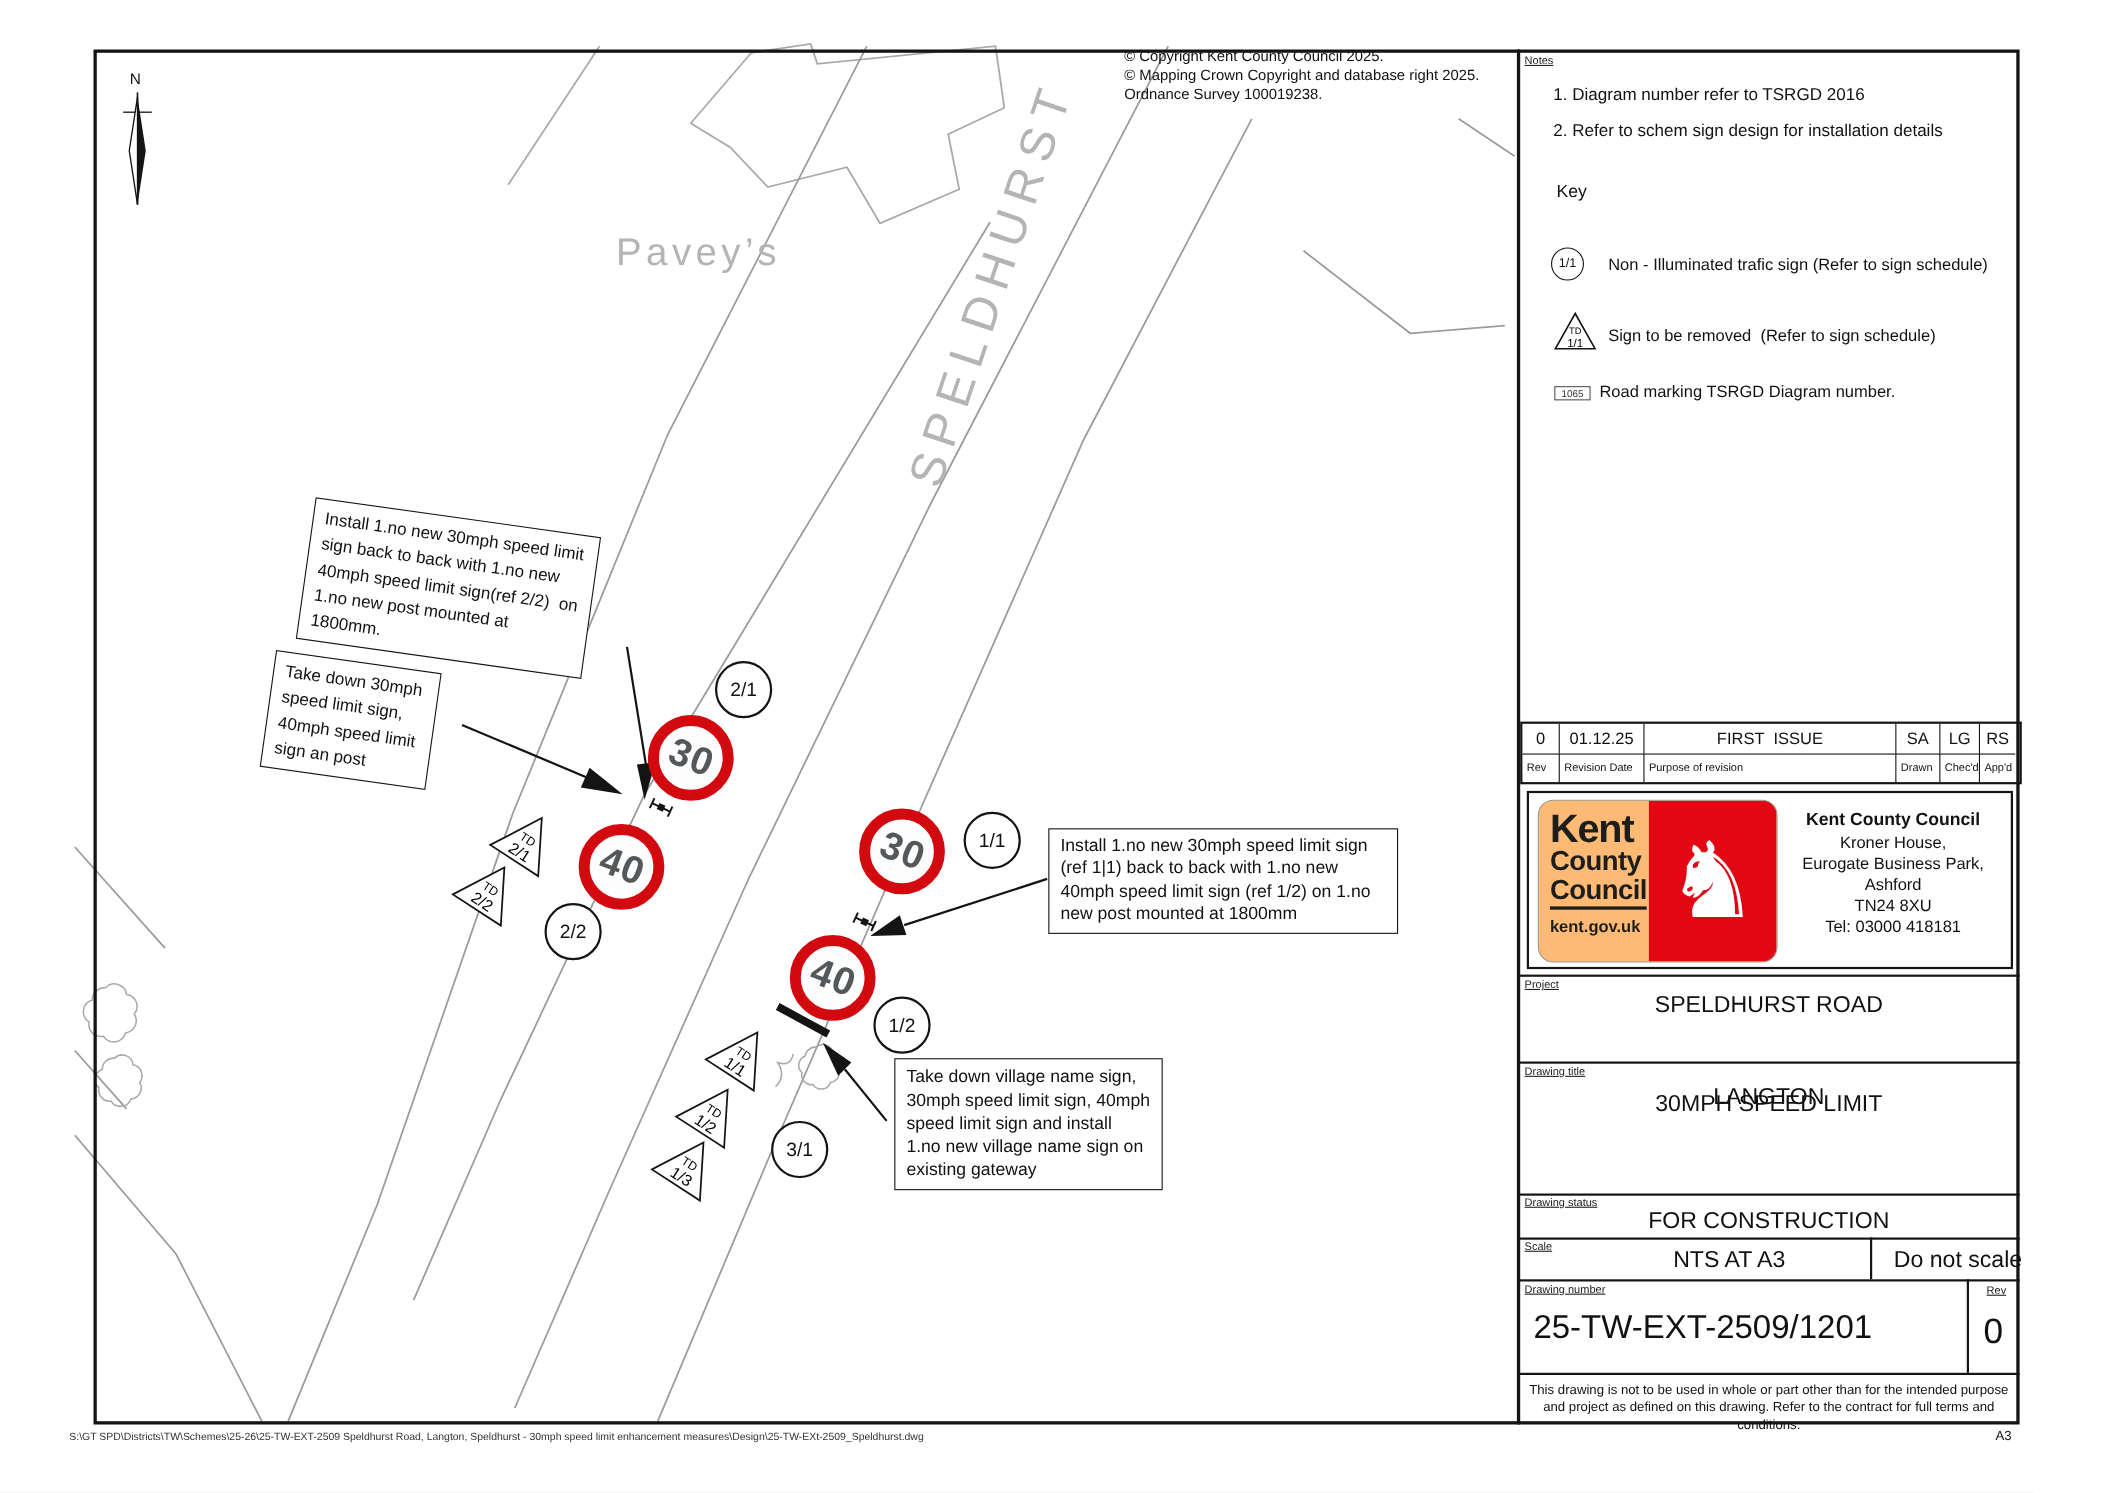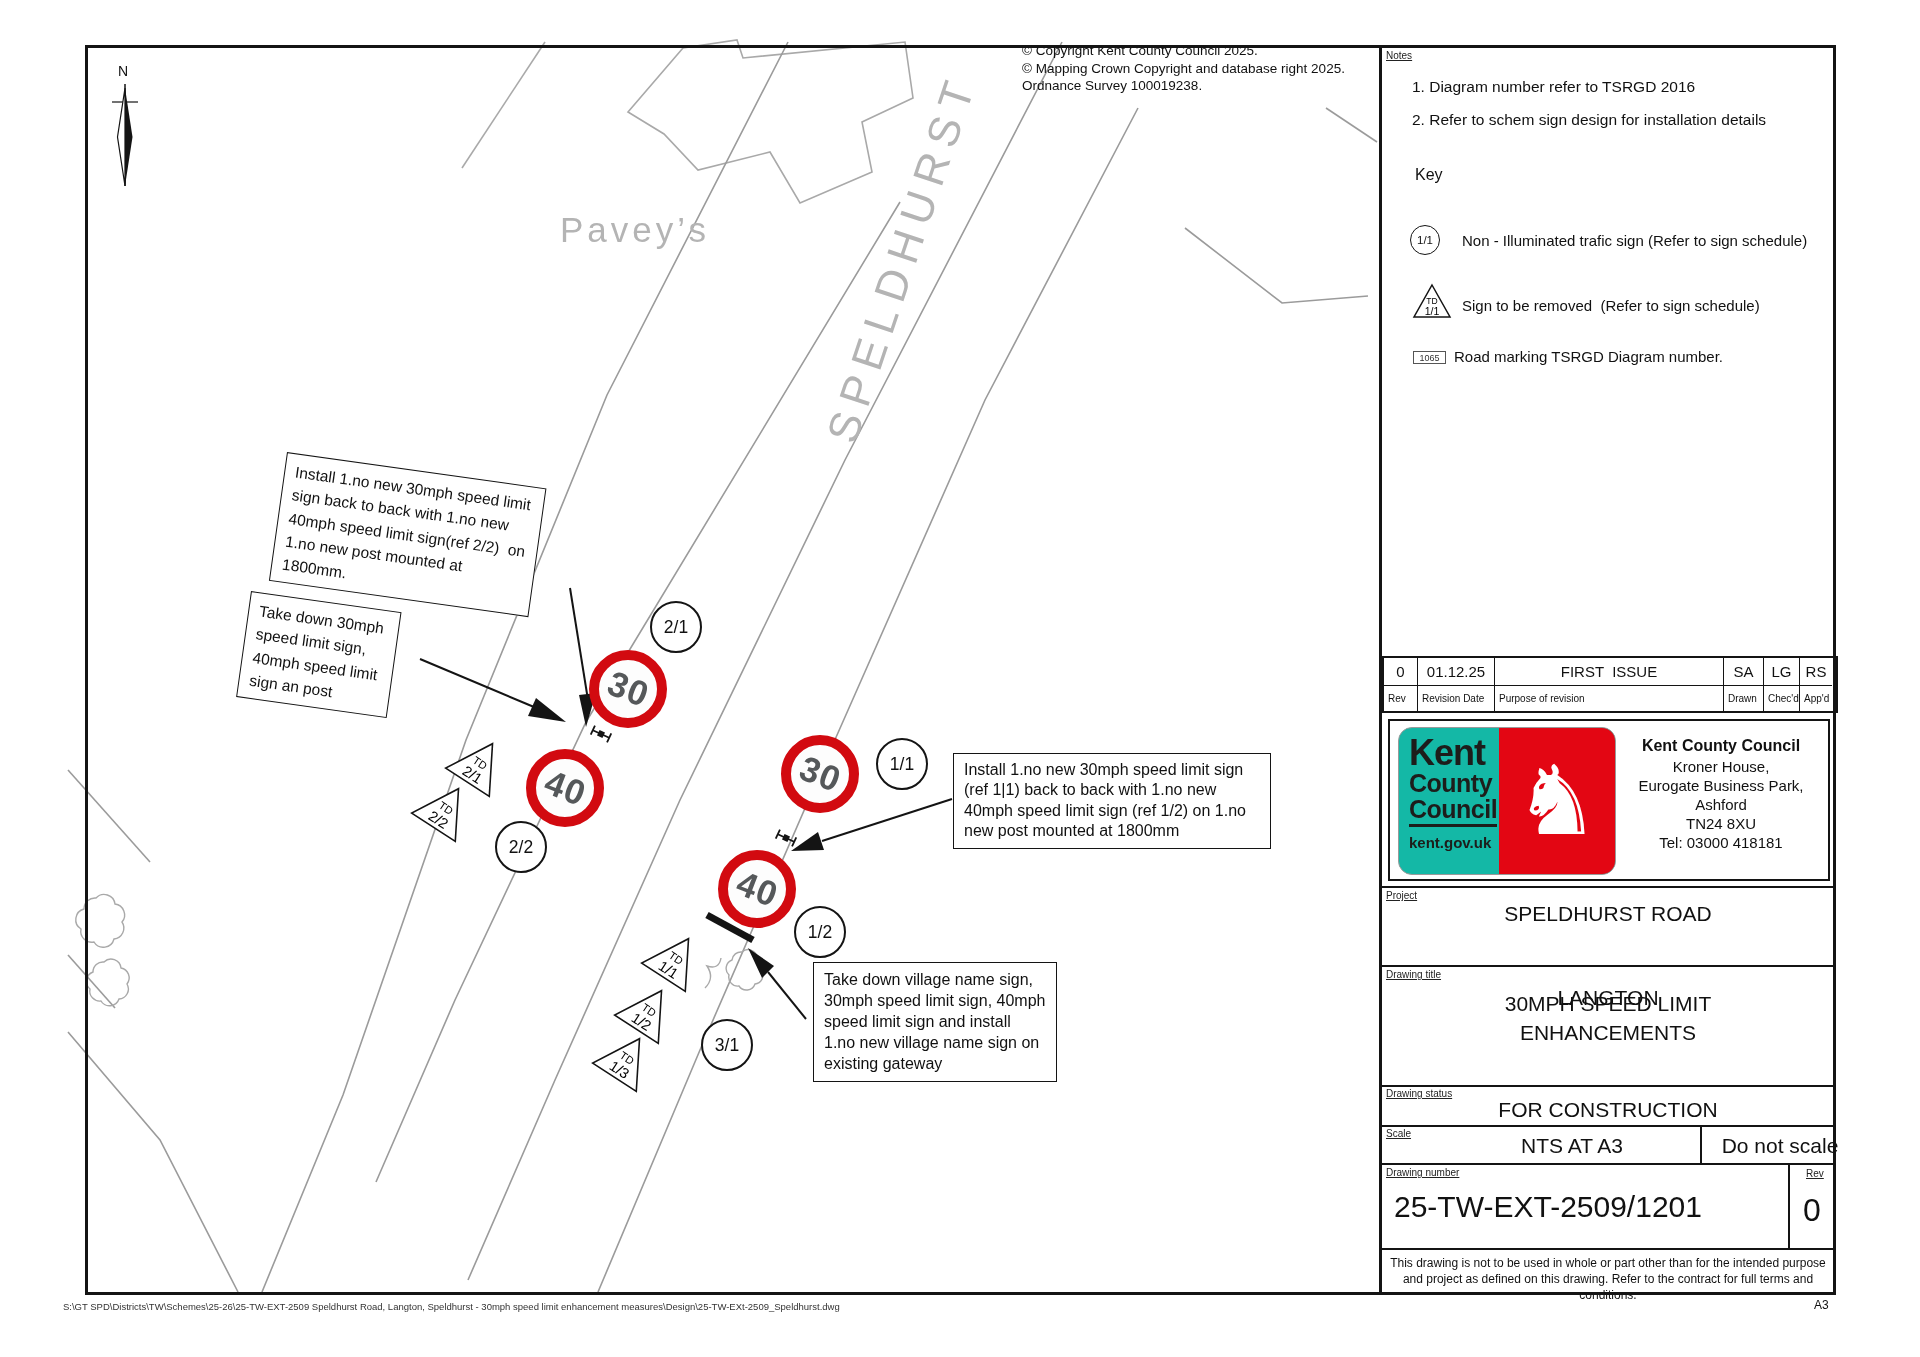--- a/index.html
+++ b/index.html
@@ -23,21 +23,21 @@
   .panel-big{font-size:21px;text-align:center;}
   .keylabel{font-size:15px;white-space:pre-wrap;}
   .revtable{left:1382px;top:656px;width:452px;border:2px solid #141414;display:grid;
             grid-template-columns:33px 77px 229px 40px 36px 33px;grid-template-rows:27px 26px;box-sizing:content-box;}
   .revtable>div{border-left:1.5px solid #141414;display:flex;align-items:center;justify-content:center;
                 font-size:15px;overflow:hidden;white-space:pre;}
   .revtable>div.c0{border-left:none;}
   .revtable>div.hdr{border-top:1.5px solid #141414;font-size:10px;justify-content:flex-start;padding-left:4px;box-sizing:border-box;}
   .logobox{left:1388px;top:719px;width:442px;height:162px;border:2px solid #141414;box-sizing:border-box;}
   .kcclogo{left:1398px;top:727px;width:216px;height:146px;border:1px solid #9a9a9a;border-radius:14px;
-           display:flex;overflow:hidden;background:#14b8a6;}
+           display:flex;overflow:hidden;background:#fdba74;}
   .kccleft{width:100px;padding:8px 0 0 10px;box-sizing:border-box;color:#1d1d1b;}
   .kccleft .w1{font-size:36px;font-weight:bold;line-height:0.95;letter-spacing:-1px;}
   .kccleft .w2,.kccleft .w3{font-size:25px;font-weight:bold;line-height:1.05;letter-spacing:-0.5px;}
   .kccleft .w3{display:inline-block;border-bottom:3px solid #1d1d1b;padding-bottom:1px;}
   .kccleft .w4{font-size:15px;font-weight:bold;margin-top:7px;}
   .kccright{flex:1;background:#e30613;display:flex;align-items:center;justify-content:center;}
   .kccright span{font-family:"DejaVu Sans",sans-serif;font-size:96px;color:#fff;line-height:1;}
   .addr{left:1616px;top:737px;width:210px;text-align:center;}
   .addr .nm{font-size:16px;font-weight:bold;margin-bottom:2px;}
   .addr div.ln{font-size:15px;line-height:19px;}
@@ -245,21 +245,20 @@
   </div>
 
   <div class="abs hline" style="top:886px;"></div>
   <div class="abs lbl" style="left:1386px;top:890px;">Project</div>
   <div class="abs panel-big center-col" style="top:902px;">SPELDHURST ROAD</div>
   <div class="abs panel-big center-col" style="top:946px;margin-top:40px;">LANGTON</div>
 
   <div class="abs hline" style="top:965px;"></div>
   <div class="abs lbl" style="left:1386px;top:969px;">Drawing title</div>
   <div class="abs panel-big center-col" style="top:992px;">30MPH SPEED LIMIT</div>
-  <div class="abs panel-big center-col" style="top:1021px;">ENHANCEMENTS</div>
 
   <div class="abs hline" style="top:1085px;"></div>
   <div class="abs lbl" style="left:1386px;top:1088px;">Drawing status</div>
   <div class="abs panel-big center-col" style="top:1098px;">FOR CONSTRUCTION</div>
 
   <div class="abs hline" style="top:1125px;"></div>
   <div class="abs lbl" style="left:1386px;top:1128px;">Scale</div>
   <div class="abs panel-big" style="left:1380px;width:384px;top:1134px;">NTS AT A3</div>
   <div class="abs vline" style="left:1700px;top:1125px;height:38px;"></div>
   <div class="abs panel-big" style="left:1700px;width:160px;top:1134px;">Do not scale</div>

